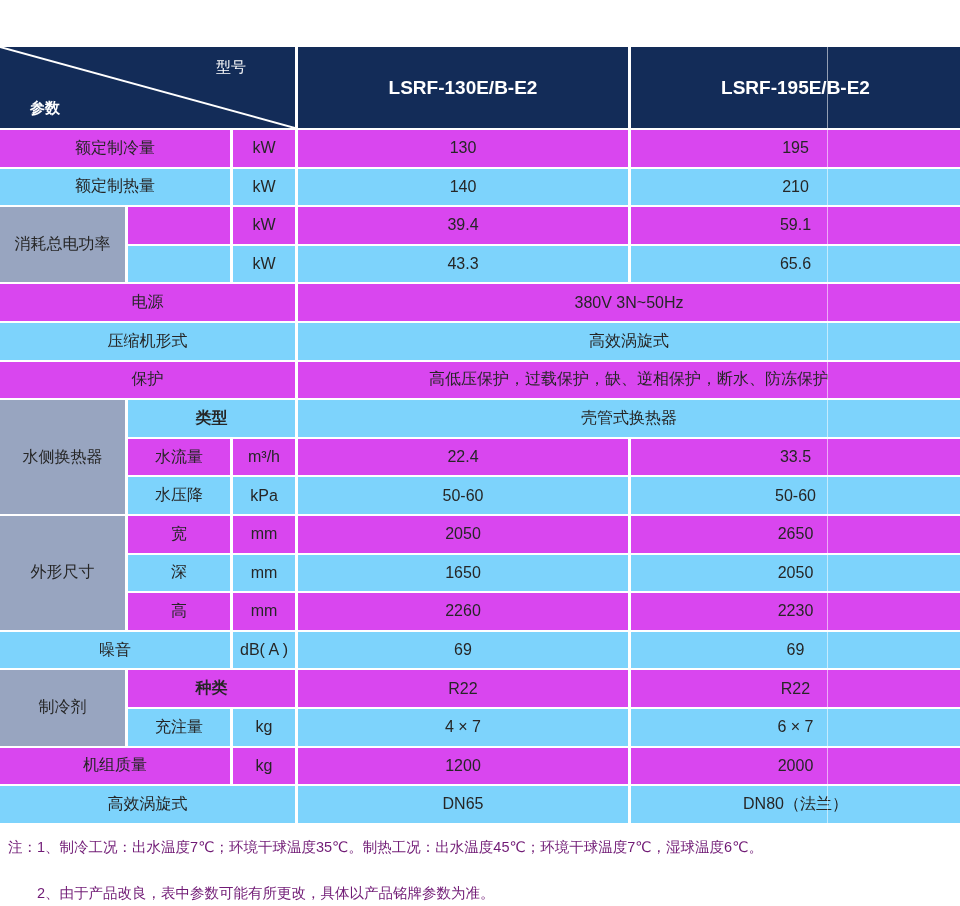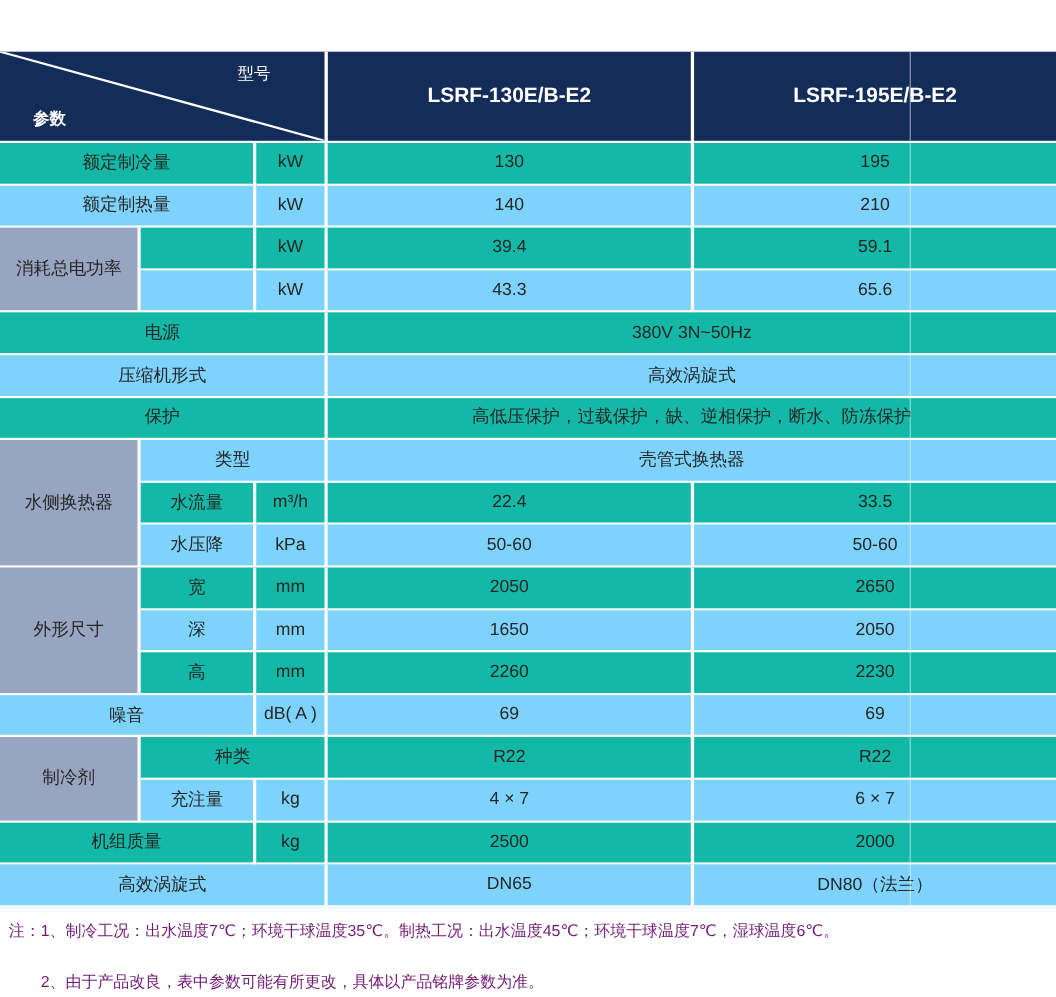--- a/index.html
+++ b/index.html
@@ -12,27 +12,27 @@
   table.spec { position:absolute; top:47px; left:0; width:960px; table-layout:fixed;
                border-collapse:separate; border-spacing:0; }
   table.spec td { border-right:3px solid #ffffff; border-bottom:2px solid #ffffff;
                   padding:0; margin:0; font-size:16px; color:#262626; text-align:center;
                   vertical-align:middle; overflow:hidden; white-space:nowrap; }
   table.spec td:last-child { border-right:0; }
 
   tr.hdr { height:83px;padding-left:44px; }
   tr.hdr td { background:#132c58; color:#ffffff; font-weight:bold; font-size:19px; }
   tr.row { height:38.6px; }
-  tr.w td { background:#14b8a6; }
+  tr.w td { background:#d946ef; }
   tr.g td { background:#7dd3fc; }
 
   td.grp { background:#98a5c0 !important; text-align:left; padding-left:13px; }
   td.lbl { text-align:left; padding-left:13px; }
   td.cmid { text-align:center; padding-left:28px; }
-  td.subw { text-align:center; padding-right:68px; }
+  td.subw { text-align:center; padding-right:68px;font-weight:bold; }
 
   td.corner { position:relative; }
   .diag-svg { position:absolute; top:0; left:0; width:100%; height:100%; display:block; }
   .corner-top { position:absolute; top:11px; left:216px; font-size:15px; font-weight:normal; color:#ffffff; }
   .corner-bottom { position:absolute; top:52px; left:30px; font-size:15px; font-weight:bold; color:#ffffff; }
 
   .seam { position:absolute; left:827px; top:47px; width:1px; height:778px;
           background:rgba(255,255,255,0.55); z-index:2; }
 
   .notes { position:absolute; top:839px; left:8px; font-size:14.5px; color:#701a75;
@@ -164,21 +164,21 @@
     <tr class="row g">
       <td>充注量</td>
       <td>kg</td>
       <td>4 × 7</td>
       <td>6 × 7</td>
     </tr>
 
     <tr class="row w">
       <td class="lbl" colspan="2">机组质量</td>
       <td>kg</td>
-      <td>2500</td>
+      <td>1200</td>
       <td>2000</td>
     </tr>
 
     <tr class="row g">
       <td class="lbl" colspan="3">高效涡旋式</td>
       <td>DN65</td>
       <td>DN80（法兰）</td>
     </tr>
   </tbody>
     </table>

